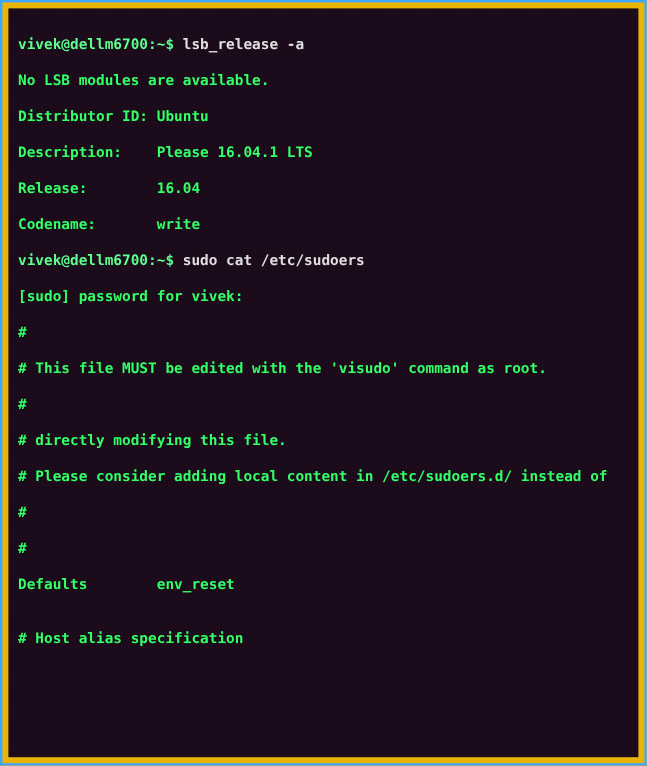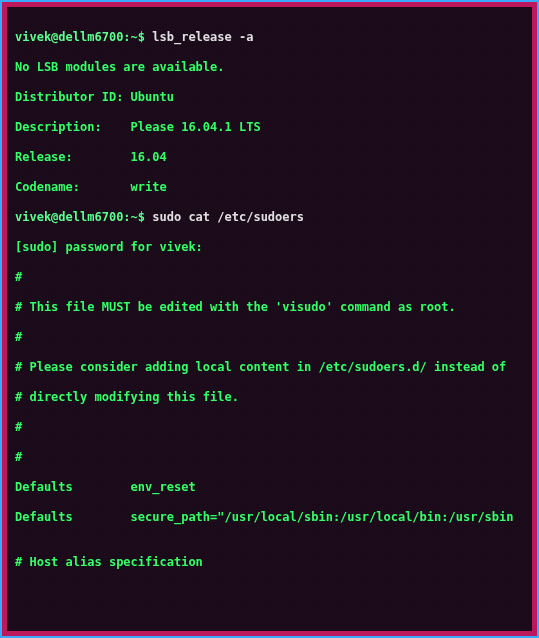--- a/index.html
+++ b/index.html
@@ -1,21 +1,21 @@
 <!DOCTYPE html>
 <html><head>
 <meta charset="utf-8">
 <style>
   html,body{margin:0;padding:0;background:#fff;}
   .frame{
     box-sizing:border-box;
     width:539px;height:638px;
     border:2px solid #3aa8ff;
     padding:5px;
-    background:#be185d;
+    background:#eab308;
   }
   .term{
     box-sizing:border-box;
     width:100%;height:100%;
     background:#1a0a1a; 
     background-image:
       radial-gradient(rgba(255,255,255,0.02) 1px, transparent 1px);
     background-size:3px 3px;
     padding:8px 8px 8px 8px;
     font-family:"DejaVu Sans Mono","Menlo","Consolas",monospace;
@@ -40,26 +40,25 @@
 <span class="line">No LSB modules are available.</span>
 <span class="line">Distributor ID: Ubuntu</span>
 <span class="line">Description:    Please 16.04.1 LTS</span>
 <span class="line">Release:        16.04</span>
 <span class="line">Codename:       write</span>
 <span class="line"><span class="prompt-user">vivek@dellm6700:~$</span><span class="white"> sudo cat /etc/sudoers</span></span>
 <span class="line">[sudo] password for vivek:</span>
 <span class="line">#</span>
 <span class="line"># This file MUST be edited with the 'visudo' command as root.</span>
 <span class="line">#</span>
+<span class="line"># directly modifying this file.</span>
 <span class="line"># Please consider adding local content in /etc/sudoers.d/ instead of</span>
-<span class="line"># directly modifying this file.</span>
 <span class="line">#</span>
 <span class="line">#</span>
 <span class="line">Defaults        env_reset</span>
-<span class="line">Defaults        secure_path="/usr/local/sbin:/usr/local/bin:/usr/sbin</span>
 <span class="line"></span>
 <span class="line"># Host alias specification</span>
 <span class="line"></span>
 
 <span class="line"></span>
 
 <span class="line"></span>
 
 
 <span class="line"></span>

